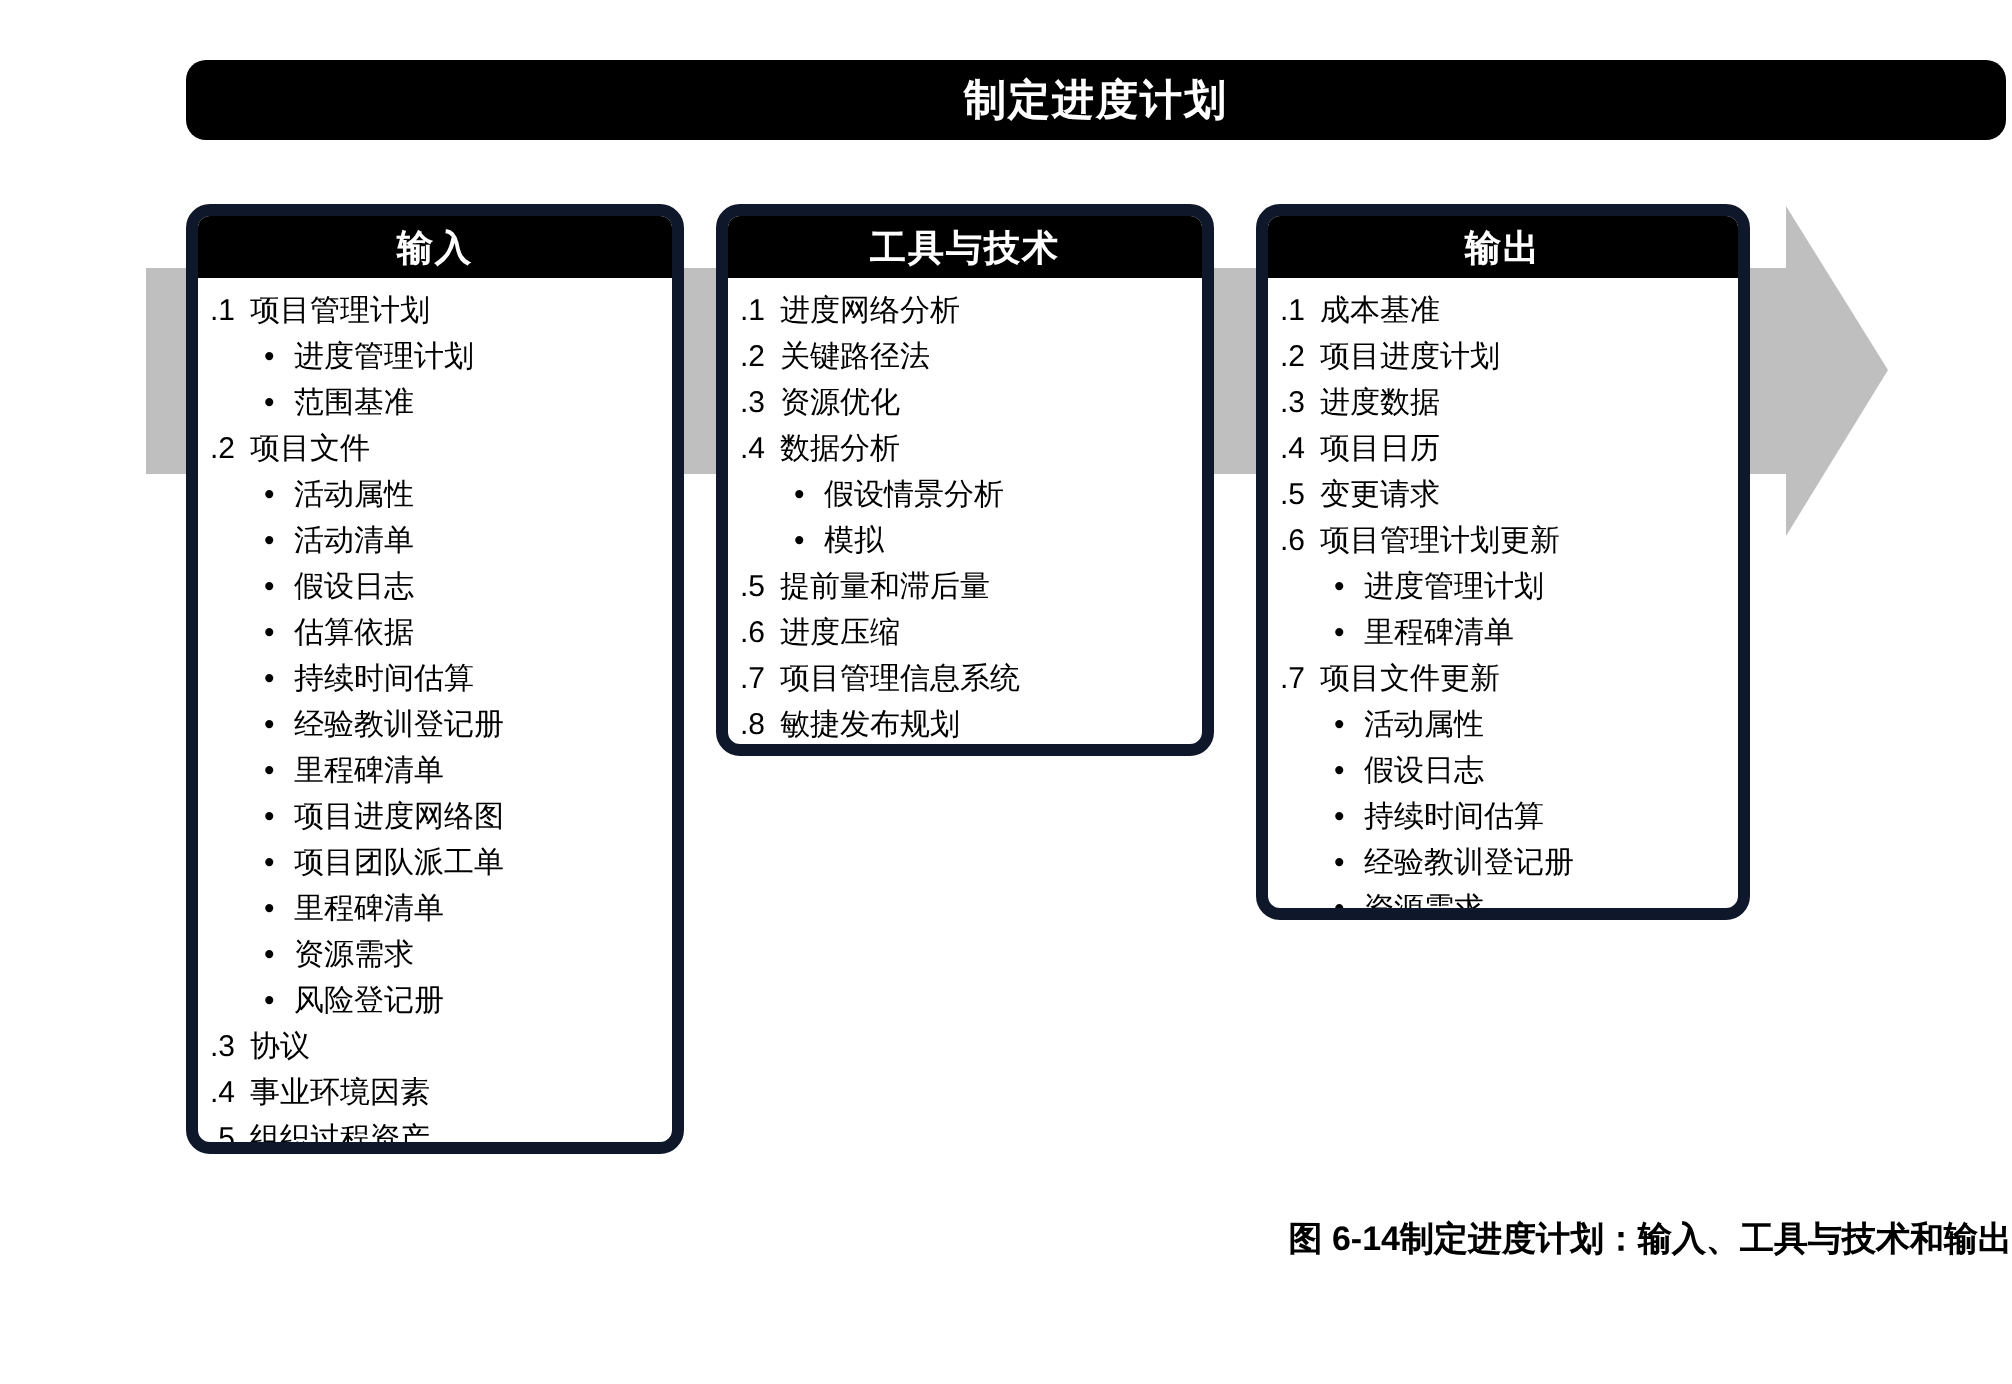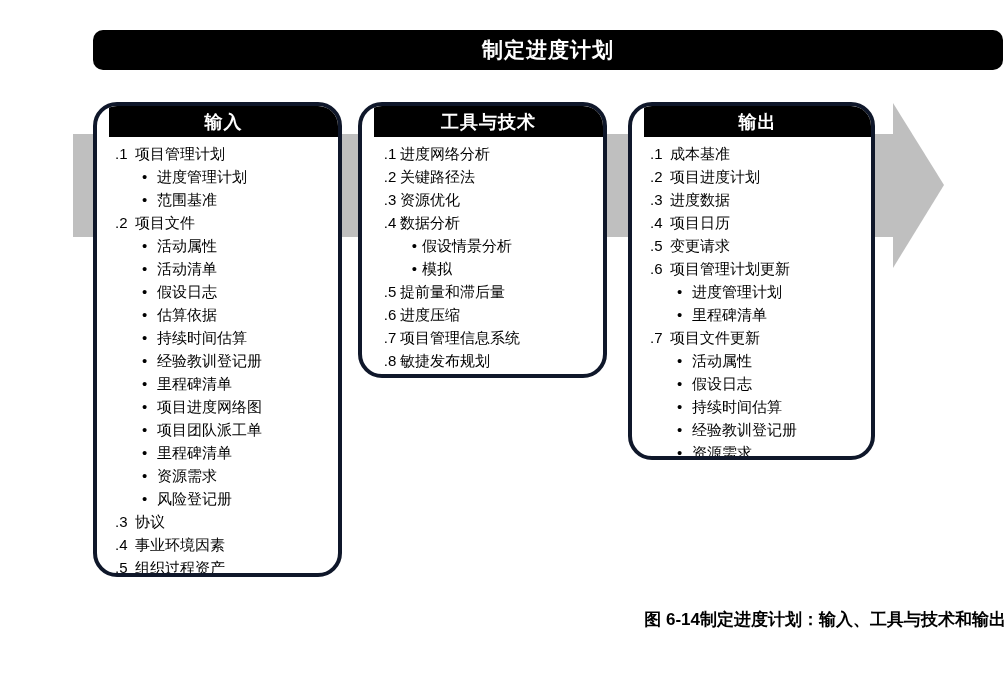--- a/index.html
+++ b/index.html
@@ -45,27 +45,26 @@
     width: 0; height: 0;
     border-top: 82px solid transparent;
     border-bottom: 83px solid transparent;
     border-left: 51px solid #bfbfbf;
   }
 
   
   .box {
     position: absolute;
     background: #ffffff;
-    border: 4px solid #0f172a;
-    border-radius: 24px;
+    border: 6px solid #0f172a;
+    border-radius: 12px;
     overflow: hidden;
-    padding-left: 12px;
   }
   .box-input  { left: 93px;  top: 102px; width: 249px; height: 475px; }
-  .box-tools  { left: 358px; top: 102px; width: 249px; height: 276px; text-align: center; }
+  .box-tools  { left: 358px; top: 102px; width: 249px; height: 276px; }
   .box-output { left: 628px; top: 102px; width: 247px; height: 358px; }
 
   .box-header {
     height: 31px;
     background: #000000;
     color: #ffffff;
     font-size: 18px;
     font-weight: bold;
     display: flex; align-items: center; justify-content: center;
     letter-spacing: 1px;

